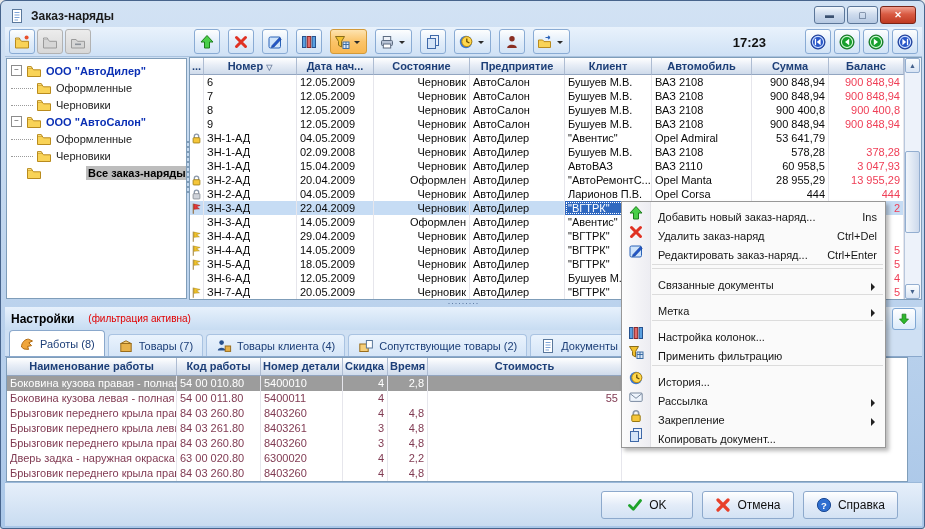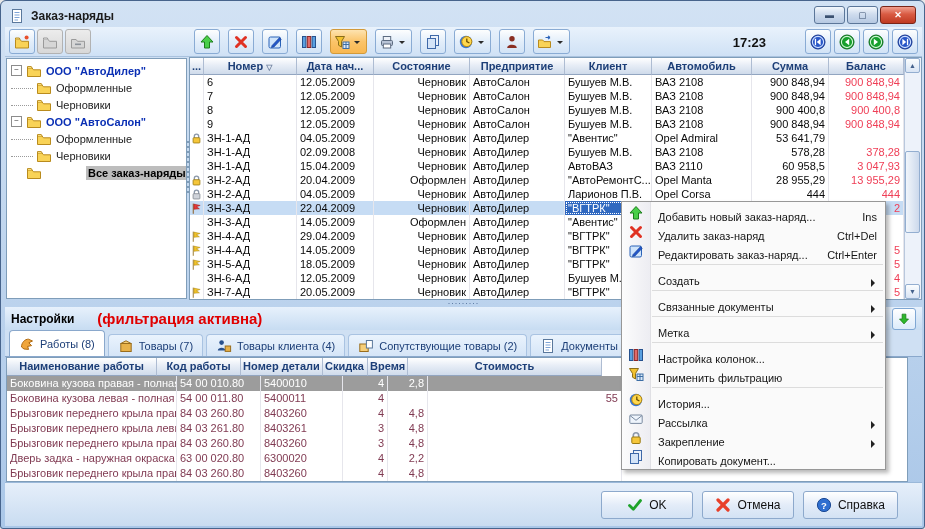--- a/index.html
+++ b/index.html
@@ -69,21 +69,21 @@
     border:1px solid #93aed0;border-radius:2px;box-sizing:border-box;color:#44618c;font-size:7px;
     display:flex;align-items:center;justify-content:center;}
   .sthumb{position:absolute;left:0;width:15px;background:linear-gradient(90deg,#f2f6fb,#ccd9ec);
     border:1px solid #93aed0;border-radius:2px;box-sizing:border-box;}
   
   .hsplit{position:absolute;left:4px;top:298px;width:917px;height:8px;text-align:center;
     font-size:9px;letter-spacing:1px;color:#51709a;line-height:5px;}
   .setbar{position:absolute;left:4px;top:306px;width:917px;height:23px;
     background:linear-gradient(#e7f1fc,#c7dcf2);display:flex;align-items:center;padding-left:6px;box-sizing:border-box;}
   .setbar .t1{font-size:12px;font-weight:bold;color:#000;}
-  .setbar .t2{font-size:15px;font-weight:bold;color:#e00000;margin-left:23px;}
+  .setbar .t2{font-size:10px;font-weight:normal;color:#e00000;margin-left:14px;}
   .greenbtn{position:absolute;right:6px;top:1px;width:22px;height:20px;border:1px solid #7fa7d4;border-radius:3px;
     background:linear-gradient(#ffffff,#dcebfb);display:flex;align-items:center;justify-content:center;}
   
   .tabstrip{position:absolute;left:4px;top:329px;width:917px;height:27px;background:#cfe0f3;
     border-bottom:1px solid #8aa8cc;box-sizing:border-box;display:flex;align-items:flex-end;padding-left:4px;}
   .tab{display:inline-flex;align-items:center;height:21px;padding:0 9px;margin-right:3px;font-size:11px;color:#1c3e77;
     background:linear-gradient(#eaf3fd,#d5e5f7);border:1px solid #a9c3e2;border-bottom:none;border-radius:4px 4px 0 0;white-space:nowrap;}
   .tab .ic{margin-right:5px;}
   .tab.active{height:25px;background:#fff;border-color:#8aa8cc;font-weight:normal;}
   
@@ -682,21 +682,21 @@
               <rect x="3.5" y="1.5" width="9" height="13" fill="#fff" stroke="#5a789c"></rect>
               <path d="M5.5 4.5h5M5.5 7h5M5.5 9.5h5M5.5 12h3.5" stroke="#7da3d6" fill="none"></path>
             </svg>
           </span>
           <span>Документы (0)</span>
         </div>
       </div>
 
     <div class="workspanel">
       <div class="ghead" id="works-header">
-          <div class="hc" style="width: 150px;"><span>Наименование работы</span></div>
+          <div class="hc" style="width: 170px;"><span>Наименование работы</span></div>
           <div class="hc" style="width: 84px;"><span>Код работы</span></div>
           <div class="hc" style="width: 82px;"><span>Номер детали</span></div>
           <div class="hc" style="width: 45px;"><span>Скидка (...</span></div>
           <div class="hc" style="width: 40px;"><span>Время</span></div>
           <div class="hc" style="width: 194px;"><span>Стоимость</span></div>
         </div>
       <div id="works-body">
           <div class="wrow sel">
             <div class="c" style="width: 170px;">Боковина кузова правая - полная ...</div>
             <div class="c" style="width: 84px;">54 00 010.80</div>
@@ -807,24 +807,20 @@
           <span class="ic">
             <svg viewBox="0 0 16 16">
               <rect x="2" y="3" width="11.5" height="11" rx="1.5" fill="#cfe4fb" stroke="#2a62b8"></rect>
               <path d="M5 11.5 L12.5 3.5 L14.3 5.3 L7 13 L4.3 13.6 Z" fill="#2255c8" stroke="#123c88" stroke-width=".5"></path>
             </svg>
           </span>
           <span>Редактировать заказ-наряд...</span>
           <span class="sc">Ctrl+Enter</span>
         </div>
         <div class="msep"></div>
-        <div class="mi">
-          <span>Создать</span>
-          <span class="sub"></span>
-        </div>
         <div class="msep"></div>
         <div class="mi">
           <span>Связанные документы</span>
           <span class="sub"></span>
         </div>
         <div class="msep"></div>
         <div class="mi">
           <span>Метка</span>
           <span class="sub"></span>
         </div>

